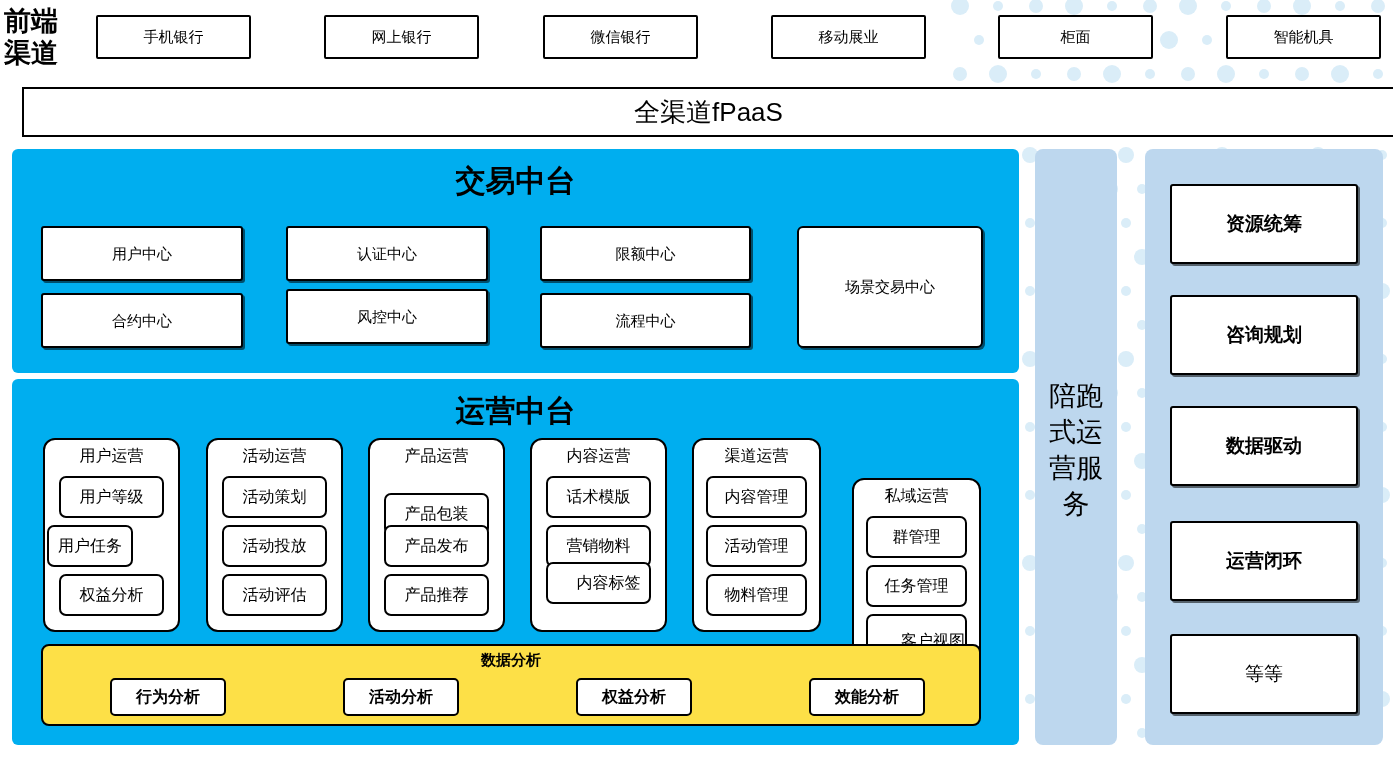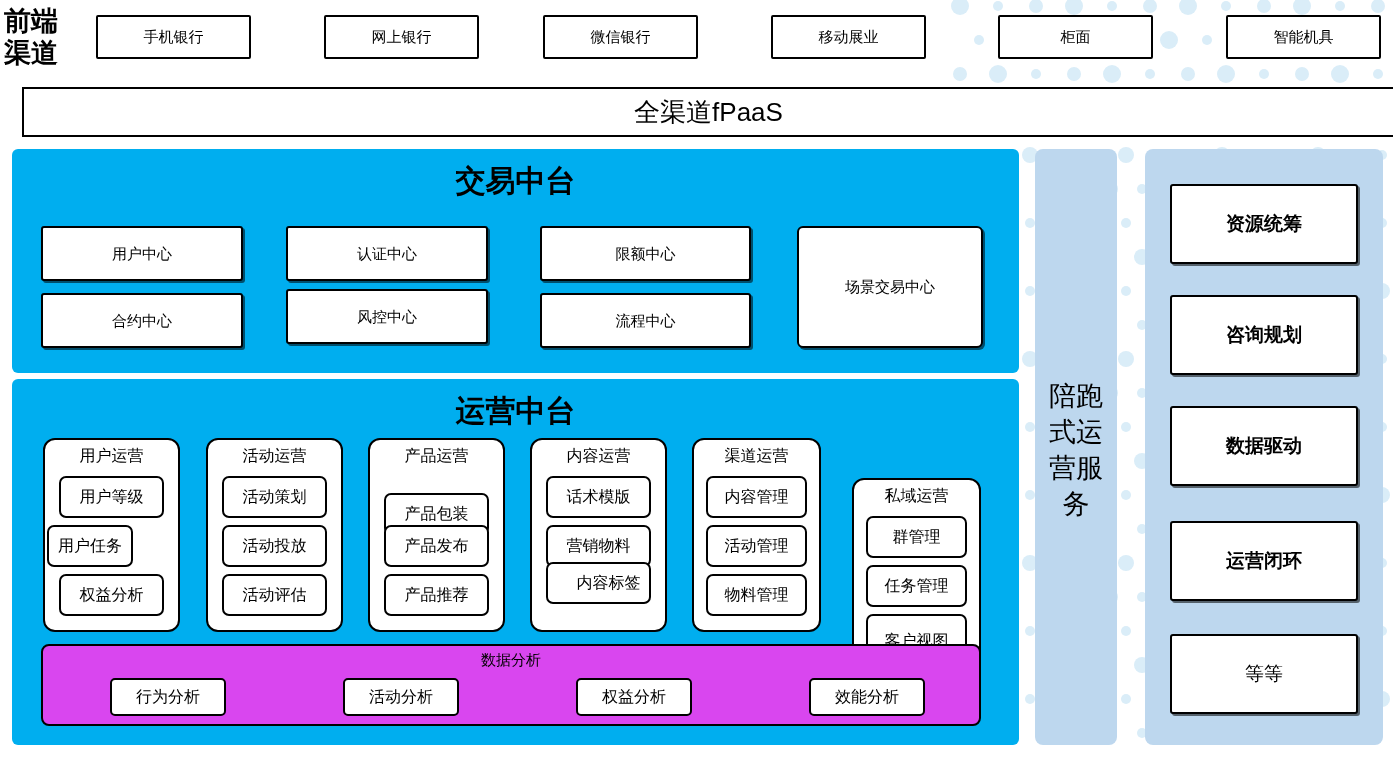--- a/index.html
+++ b/index.html
@@ -56,22 +56,22 @@
     font-size:16px;color:#000;
   }
   .ops-item{
     position:absolute;box-sizing:border-box;background:#fff;
     border:2px solid #000;border-radius:7px;
     display:flex;align-items:center;justify-content:center;
     font-size:16px;
   }
   
   #da-box{
-    position:absolute;box-sizing:border-box;background:#d946ef;
-    border:2px solid #000;border-radius:8px;z-index:3;
+    position:absolute;box-sizing:border-box;background:#fde047;
+    border:2px solid #000;border-radius:8px;z-index:3;font-weight:bold;
   }
   #da-title{
     position:absolute;top:5px;left:0;width:100%;text-align:center;font-size:15px;
   }
   .da-item{
     position:absolute;box-sizing:border-box;background:#fff;border:2px solid #000;
     border-radius:5px;display:flex;align-items:center;justify-content:center;font-size:16px;
   }
   
   .panel-lblue{
@@ -472,21 +472,21 @@
 </div>
 
 <div class="ops-col" style="left:852px;top:438px;width:129px;height:194px;margin-top:40px;">
   <div class="ops-col-title">私域运营</div>
   <div class="ops-item" style="left:12px;top:36px;width:101px;height:42px;">
     <span>群管理</span>
     </div>
   <div class="ops-item" style="left:12px;top:85px;width:101px;height:42px;">
     <span>任务管理</span>
     </div>
-  <div class="ops-item" style="left:12px;top:134px;width:101px;height:54px;">
+  <div class="ops-item" style="left:12px;top:134px;width:101px;height:54px;justify-content:flex-end;">
     <span>客户视图</span>
     </div>
 </div>
 
 <div id="da-box" style="left:41px;top:644px;width:940px;height:82px;">
   <div id="da-title">数据分析</div>
   <div class="da-item" style="left:67px;top:32px;width:116px;height:38px;">
     <span>行为分析</span>
     </div>
   <div class="da-item" style="left:300px;top:32px;width:116px;height:38px;">

